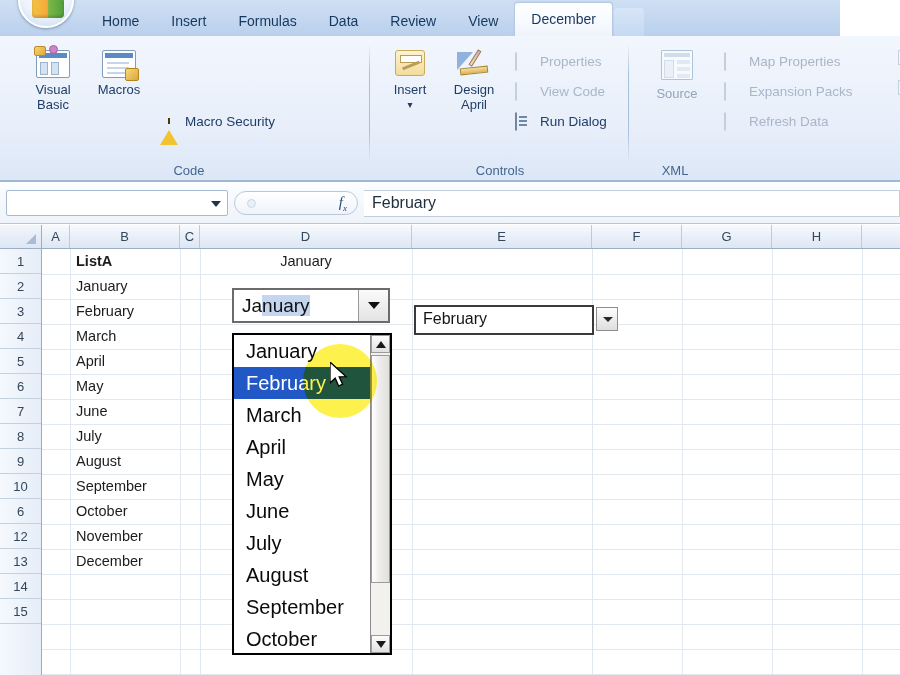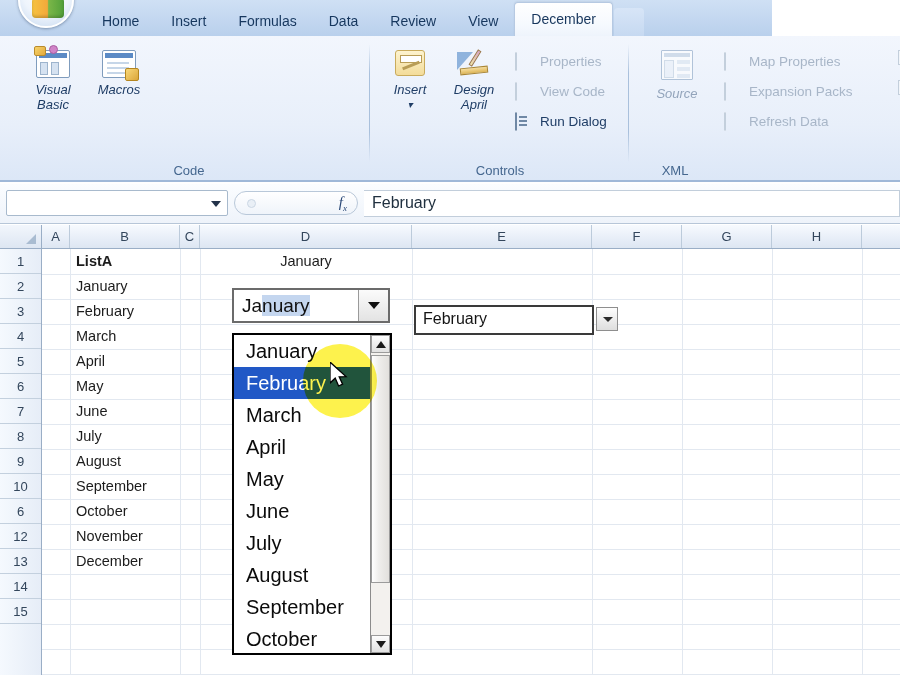--- a/index.html
+++ b/index.html
@@ -6,21 +6,21 @@
   html, body {
     width: 900px; height: 675px;
     font-family: "Liberation Sans", sans-serif;
     overflow: hidden;
     background: #ffffff;
   }
   #app { position: relative; width: 900px; height: 675px; }
 
   
   .ribbon-tabbar {
-    position: absolute; left: 0; top: 0; width: 772px; height: 36px;
+    position: absolute; left: 0; top: 0; width: 840px; height: 36px;
     background: linear-gradient(to bottom,#cfe0f4 0%,#c3d7f0 55%,#b9d0ec 100%);
   }
   .office-btn {
     position: absolute; left: 18px; top: -28px; width: 56px; height: 56px;
     border-radius: 50%;
     background: radial-gradient(circle at 50% 35%, #ffffff 0%, #eef4fc 55%, #c5d8ef 100%);
     border: 2px solid #ffffff;
     box-shadow: 0 1px 3px rgba(40,60,90,.45);
   }
   .office-btn .orb {
@@ -56,21 +56,21 @@
   .ribbon-inner { position: absolute; left: 8px; top: 2px; right: 0; bottom: 0; }
   .rgroup { position: absolute; top: 0; height: 144px; }
   .rgroup .glabel {
     position: absolute; bottom: 4px; left: 0; width: 100%;
     text-align: center; font-size: 13px; color: #4a6versus;
     color: #45678f;
   }
   .gdiv { position: absolute; top: 6px; width: 1px; height: 118px;
           background: linear-gradient(to bottom,rgba(160,185,215,0),#a9c0dc 25%,#a9c0dc 75%,rgba(160,185,215,0)); }
 
-  .bigbtn { position: absolute; width: 62px; text-align: center; font-style: italic; }
+  .bigbtn { position: absolute; width: 62px; text-align: center; }
   .bigbtn .bicon { margin: 6px auto 2px; }
   .bigbtn .blabel { font-size: 13px; color: #1f3d66; line-height: 15px; }
 
   .smallrow { position: absolute; display: flex; align-items: center; height: 26px; }
   .smallrow .sicon { width: 19px; height: 17px; margin-right: 6px; flex: 0 0 auto; }
   .smallrow .slabel { font-size: 13.5px; color: #1f3d66; white-space: nowrap; }
   .smallrow.dis .slabel { color: #a8b6c8; }
 
   
   .ic-doc { width:17px; height:15px; background:#fbfdff; border:1px solid #9db4cd; border-radius:1px; }
@@ -310,20 +310,24 @@
           <div class="bicon" style="height:30px;">
             <div class="ic-macros" style="margin:2px auto 0;">
                 <i></i>
                 <em></em>
                 <u></u>
               </div>
           </div>
           <div class="blabel">Macros</div>
         </div>
 
+        <div class="smallrow" style="left:152px;top:70px;">
+          <span class="sicon"><span class="ic-warn" style="margin-top:1px;"></span></span>
+          <span class="slabel">Macro Security</span>
+        </div>
 
         <div class="glabel">Code</div>
         <div class="gdiv" style="right:0;"></div>
       </div>
 
       <div class="rgroup" style="left:363px;width:258px;">
         <div class="bigbtn" style="left:8px;top:6px;">
           <div class="bicon" style="height:30px;">
             <div class="ic-insertctl" style="margin:3px auto 0;"></div>
           </div>

